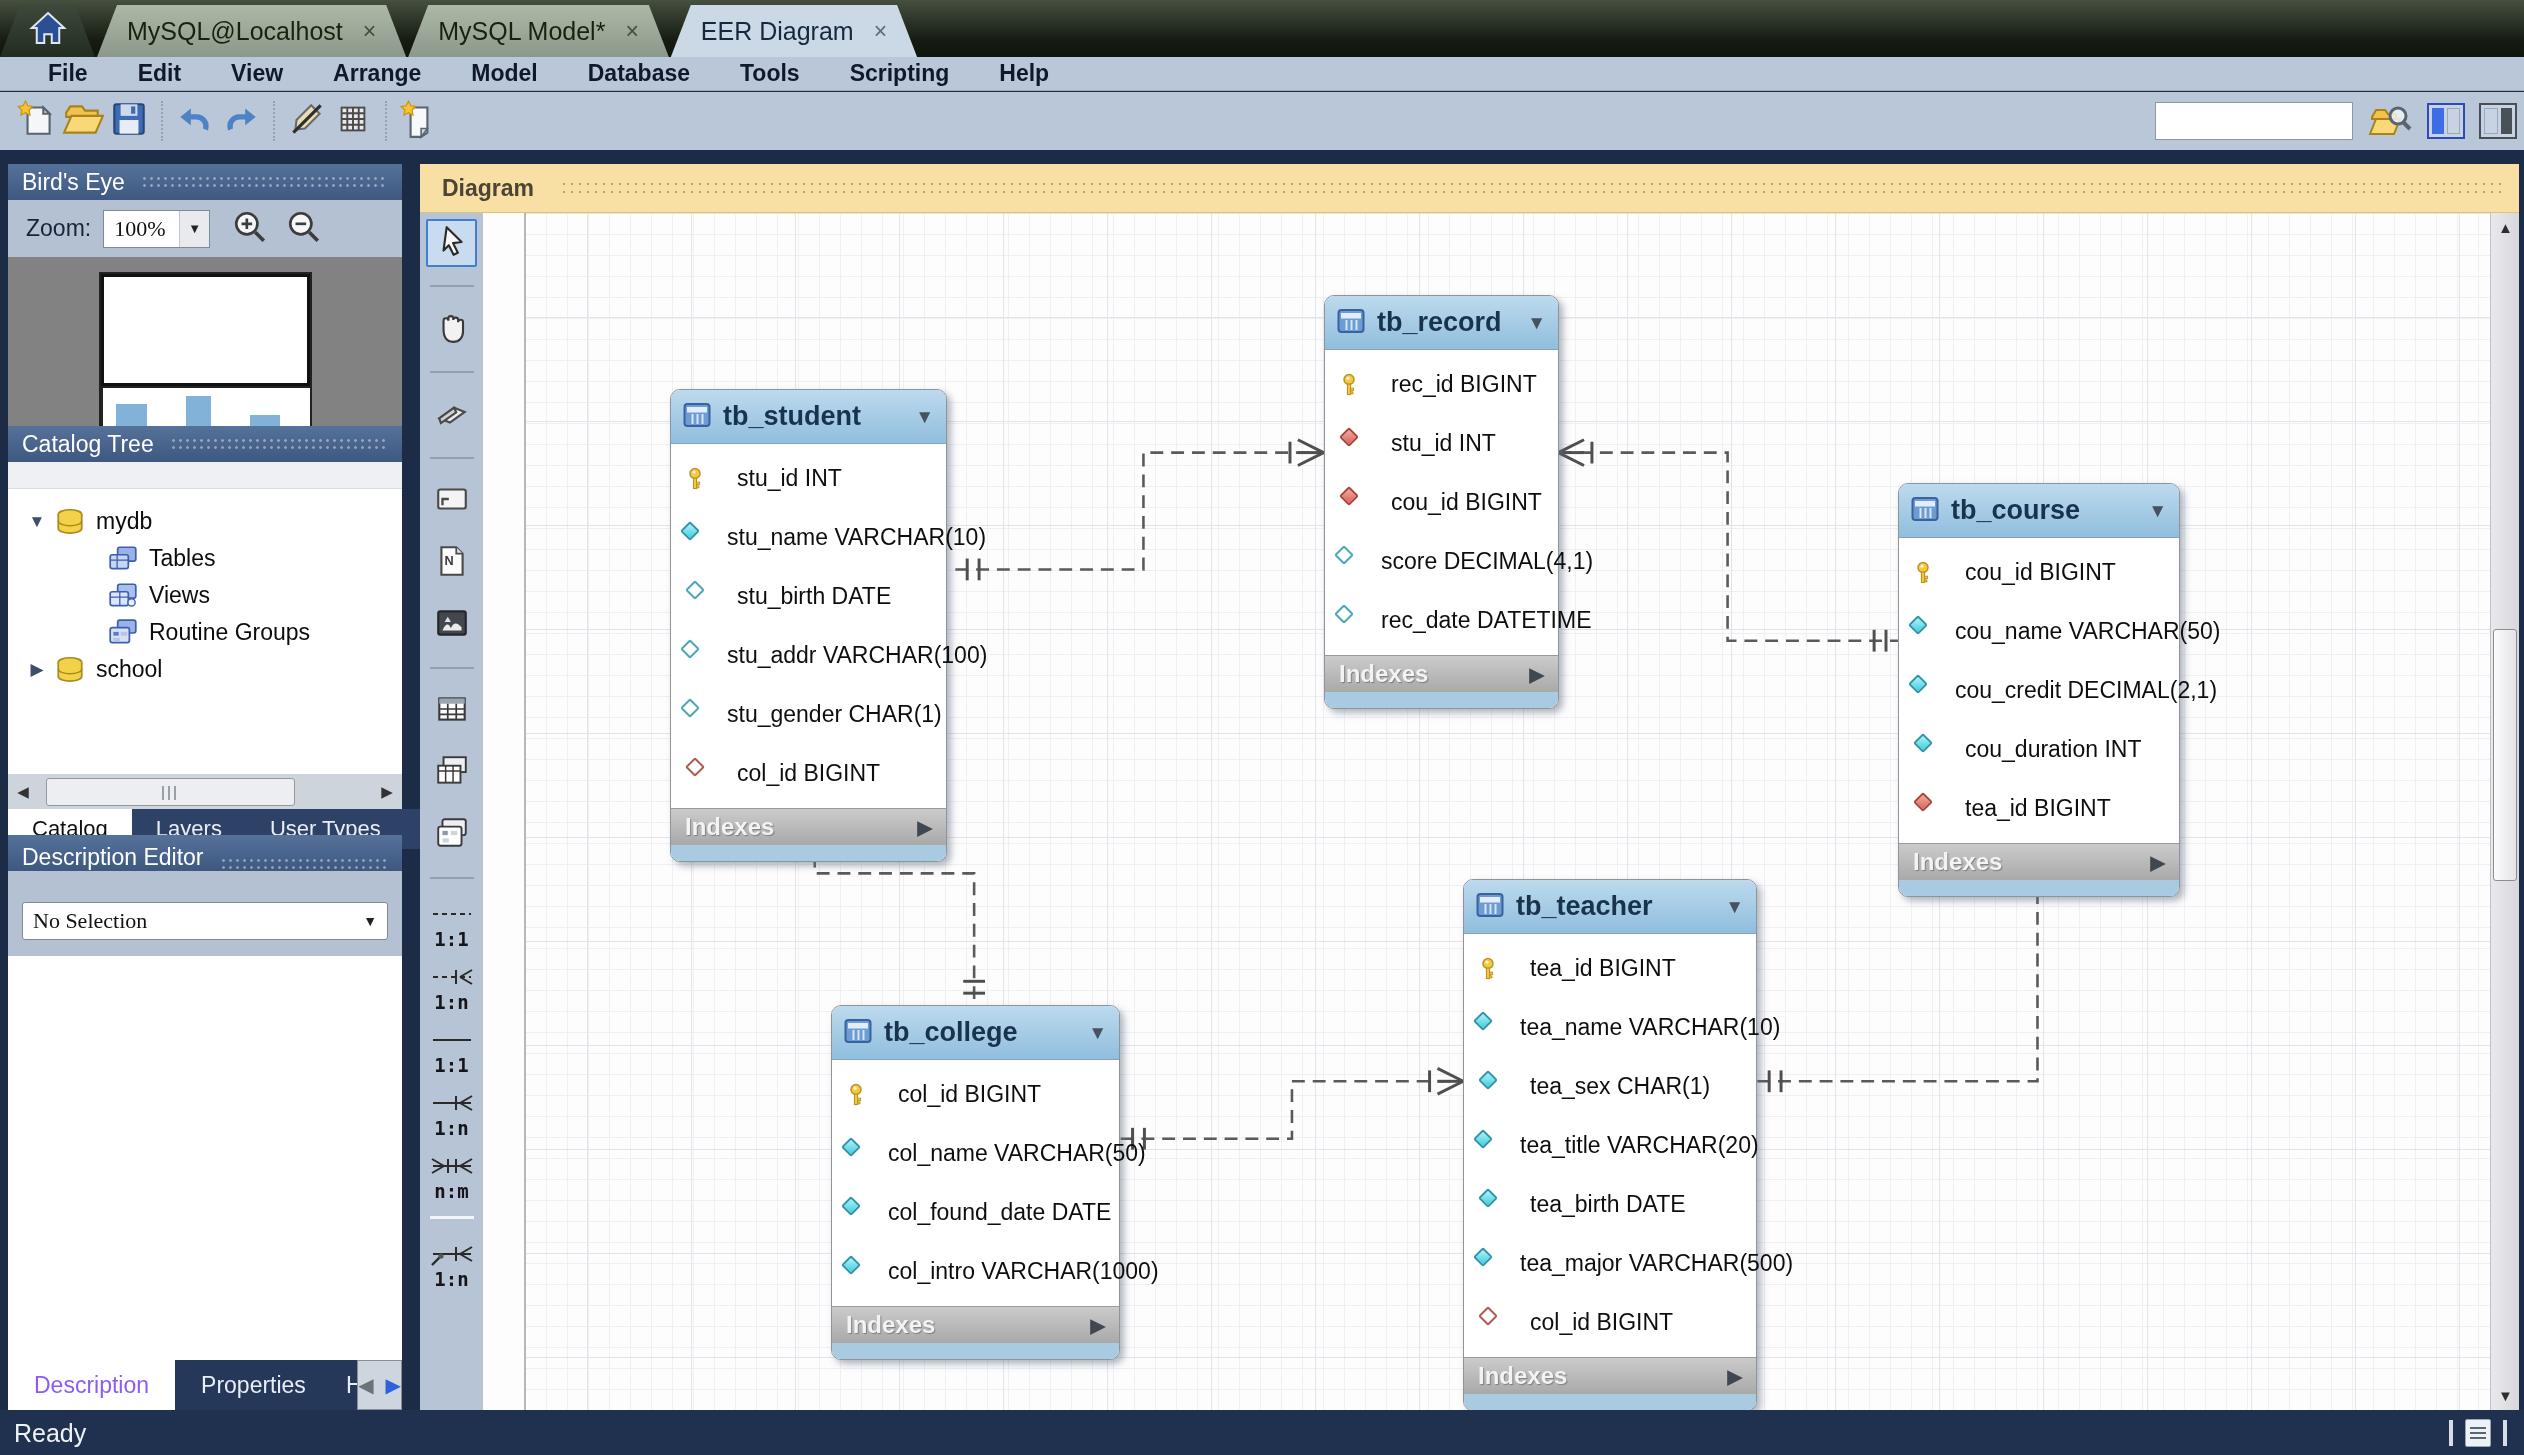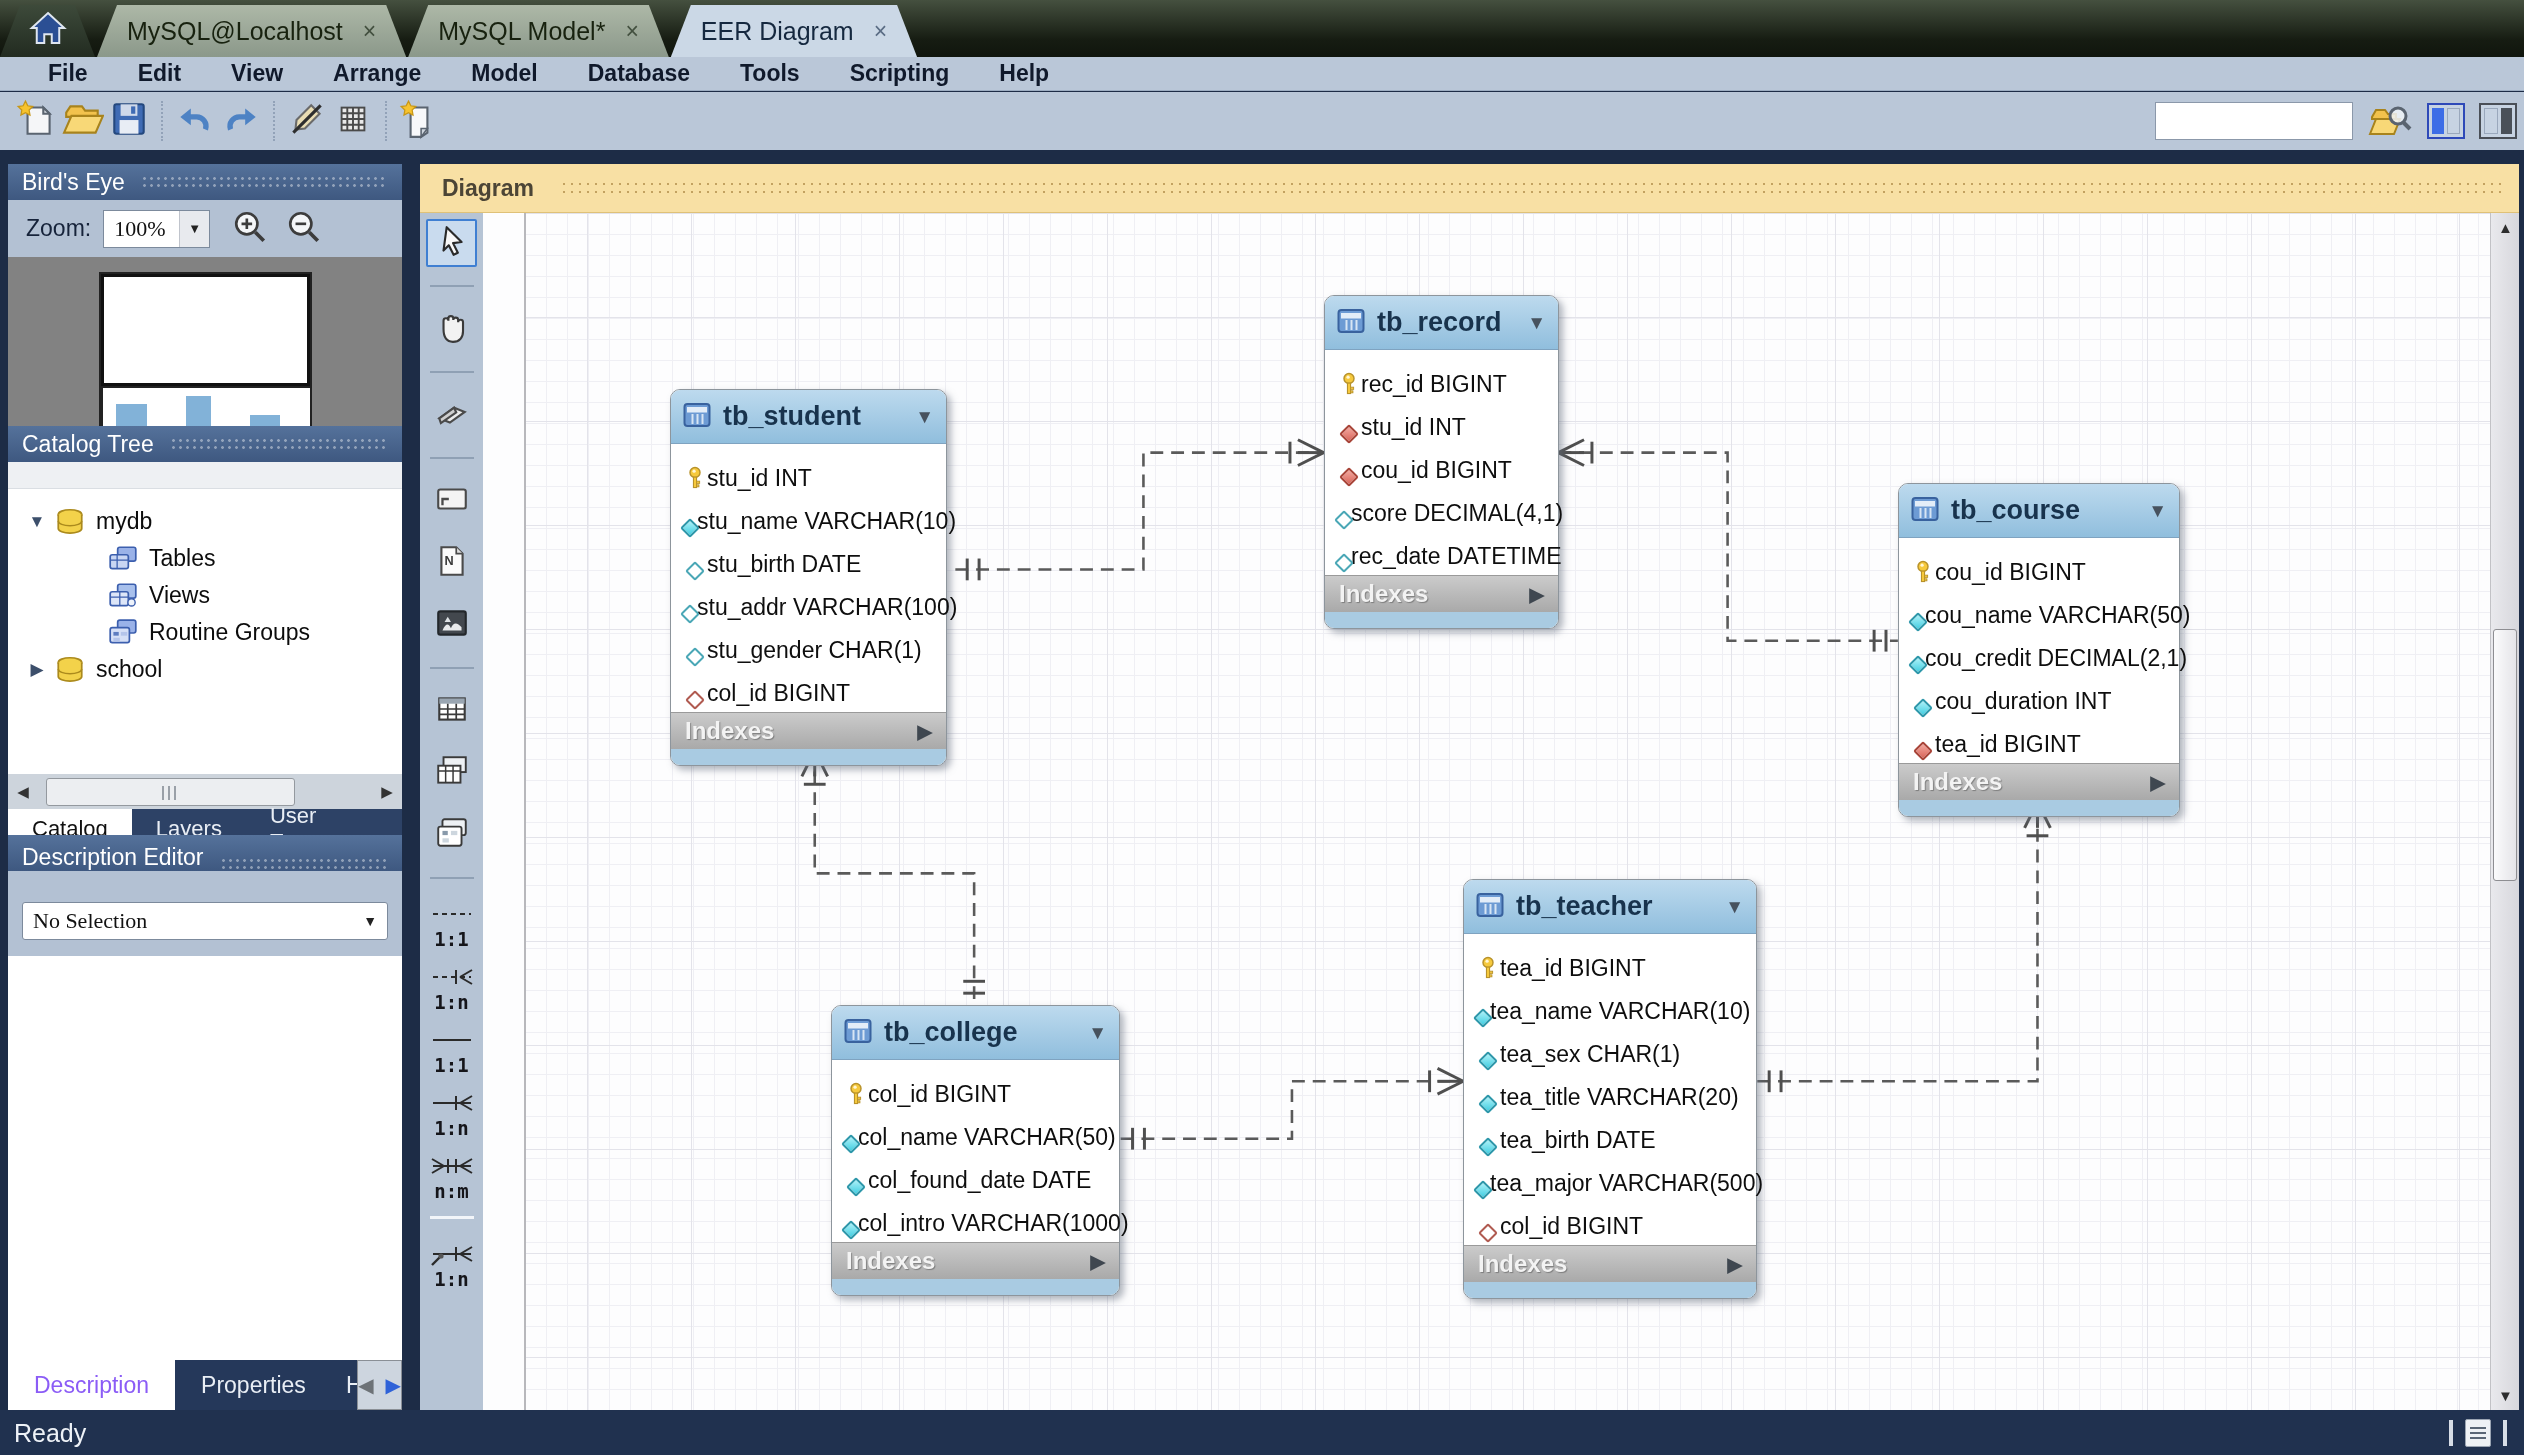--- a/index.html
+++ b/index.html
@@ -80,21 +80,21 @@
 
   .hscroll { position:absolute; left:0; top:610px; width:394px; height:36px; background:#cdd4dc;
              display:flex; align-items:center; }
   .hscroll .harrow { width:30px; text-align:center; font-size:15px; color:#333; }
   .hscroll .htrack { flex:1; position:relative; height:28px; }
   .hscroll .hthumb { position:absolute; left:8px; width:249px; top:0; height:28px; background:#eceef1;
              border:1px solid #94999f; border-radius:3px; }
   .hscroll .grip { position:absolute; left:50%; top:7px; transform:translateX(-50%); width:18px; height:14px;
              background-image:linear-gradient(90deg,#9aa0a8 2px,transparent 2px); background-size:6px 100%; }
 
-  .panel-tabs { position:absolute; left:0; top:645px; width:394px; height:40px; background:#2d4266; display:flex; }
+  .panel-tabs { position:absolute; left:0; top:645px; width:458px; height:40px; background:#2d4266; display:flex; }
   .ptab { padding:0 24px; display:flex; align-items:center; font-size:22px; color:#e9eef5; cursor:pointer; }
   .ptab.active { background:#fff; color:#101010; }
 
   .de-header-pos { top:671px;align-items:flex-end; }
   .de-area { position:absolute; left:0; top:721px; width:394px; height:71px; background:#b3c1d3;
              display:flex; align-items:center; padding:0 14px; }
   .de-combo { width:100%; border-radius:3px; }
   .de-text { position:absolute; left:0; top:792px; width:394px; height:404px; background:#fff; }
 
   .bottom-tabs { position:absolute; left:0; top:1196px; width:394px; height:50px; background:#25385a;
@@ -142,22 +142,22 @@
   .rel-svg { position:absolute; left:0; top:0; }
 
   .table-box { position:absolute; border-radius:10px; background:#fff; border:1px solid #8d959c;
                box-shadow:4px 4px 7px rgba(100,110,125,.5); }
   .tb-header { height:54px; background:linear-gradient(#bddaee,#90bedd);
                border-bottom:1px solid #7fa3c0; border-radius:9px 9px 0 0;
                display:flex; align-items:center; padding:0 12px; gap:12px; }
   .tb-name { font-size:27px; font-weight:bold; color:#18334d; }
   .tb-caret { margin-left:auto; font-size:19px; color:#47525e; }
   .tb-rows { padding:5px 0; background:#fff; }
-  .tb-row { height:43px; display:flex; align-items:flex-end; padding:0 12px; gap:0;
-            font-size:23px; color:#0e0e0e; white-space:nowrap; }
+  .tb-row { height:43px; display:flex; align-items:flex-start; padding:0 12px; gap:30px;
+            font-size:23px; color:#0e0e0e; white-space:nowrap;margin-top:16px; }
   .tb-row .ic { width:24px; display:flex; align-items:center; justify-content:center; }
   .dm { width:14px; height:14px; transform:rotate(45deg); border-radius:2px; }
   .dm.attr { background:linear-gradient(135deg,#aef2f9,#41cde0); border:2px solid #2d97aa; }
   .dm.attr_optional { background:#fff; border:2px solid #4aa7b6; }
   .dm.fk { background:linear-gradient(135deg,#f4aaa1,#d8655a); border:2px solid #a84438; }
   .dm.fk_optional { background:#fff; border:2px solid #b05a50; }
   .tb-indexes { height:37px; background:linear-gradient(#cbcbcb,#a9a9a9); border-top:1px solid #9a9a9a;
                 display:flex; align-items:center; padding:0 14px; font-size:24px; font-weight:bold;
                 color:#f3f3f3; text-shadow:1px 1px 1px rgba(90,90,90,.6); }
   .tb-indexes .arr { margin-left:auto; font-size:19px; color:#3f4750; text-shadow:none; }

